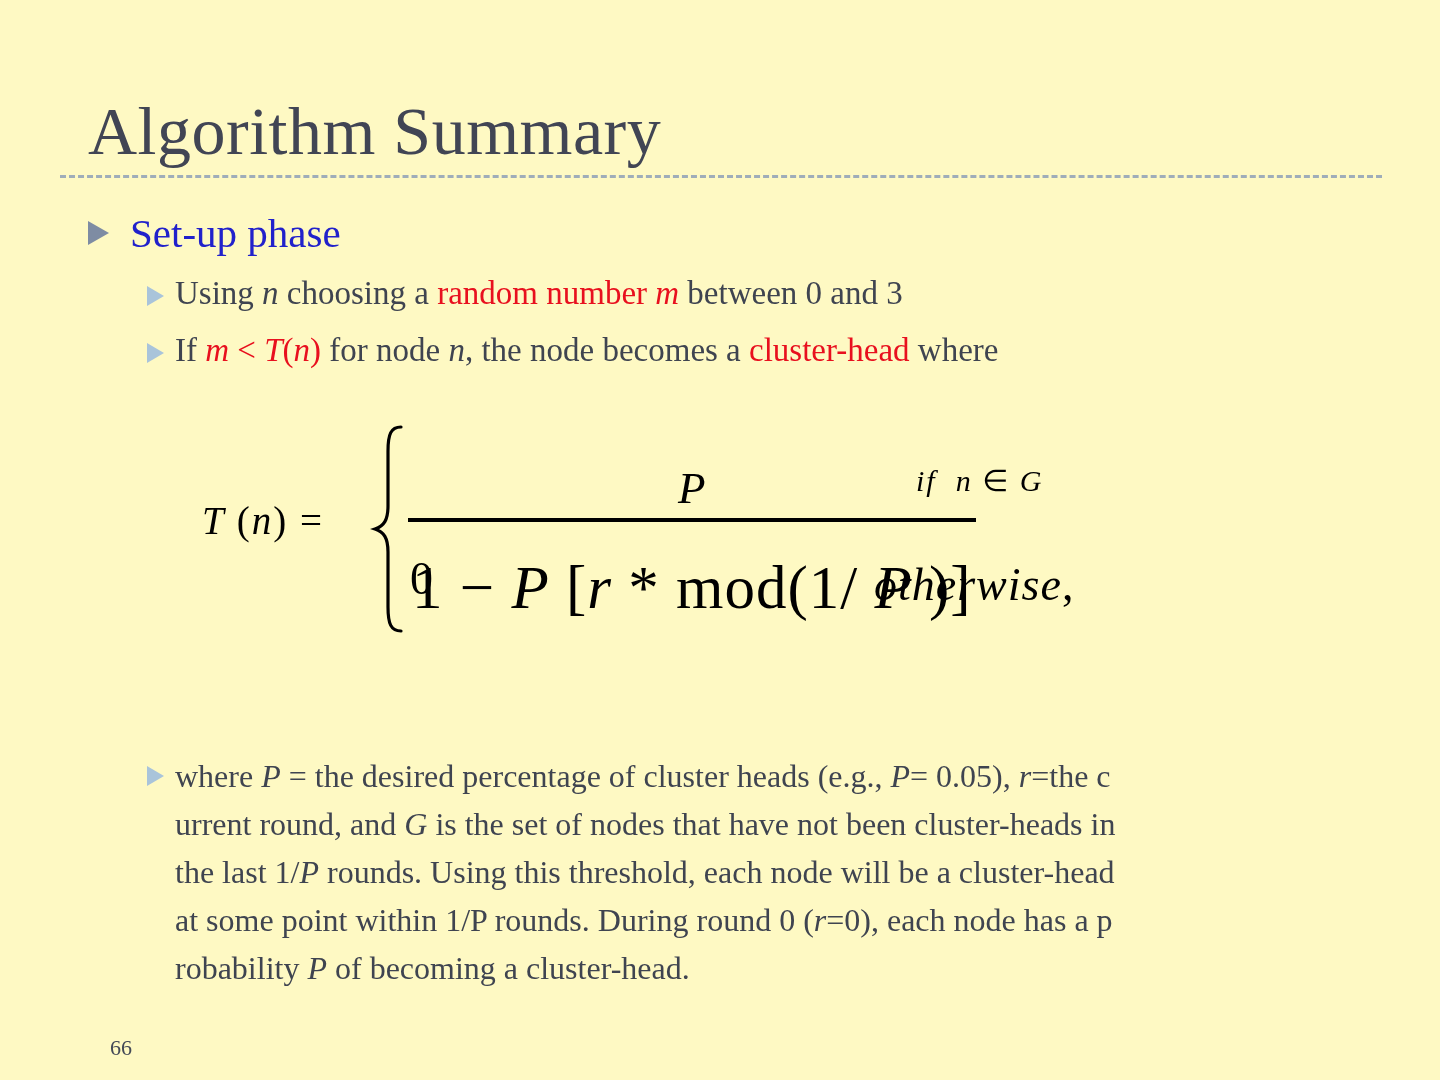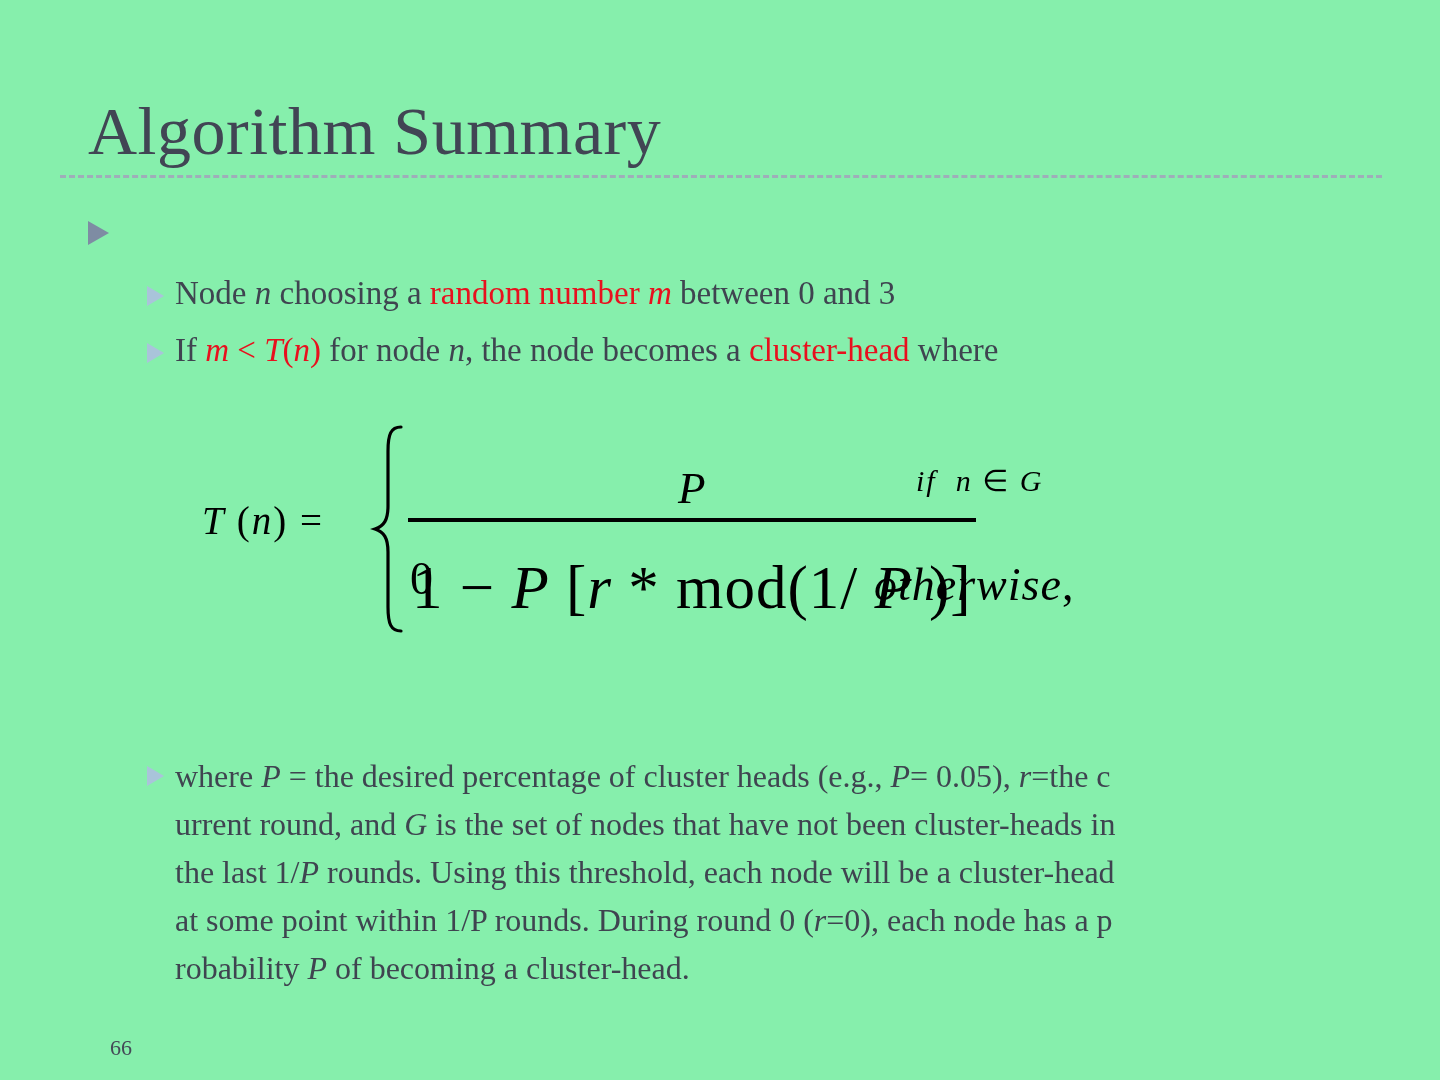--- a/index.html
+++ b/index.html
@@ -1,20 +1,20 @@
 <!DOCTYPE html>
 <html><head>
 <meta charset="utf-8">
 <style>
   html, body { margin: 0; padding: 0; background: #e8e8e8; }
   .slide {
     position: relative;
     width: 1440px;
     height: 1080px;
-    background: #86efac;
+    background: #fef9c3;
     overflow: hidden;
     font-family: "Liberation Serif", serif;
     color: #3f4450;
   }
   .title {
     position: absolute;
     left: 88px;
     top: 92px;
     margin: 0;
     font-size: 68px;
@@ -145,23 +145,24 @@
 </head>
 <body>
 
 <div class="slide">
 
   <h1 class="title">Algorithm Summary</h1>
 
   <div class="divider"></div>
 
   <div class="tri tri-l1"></div>
+  <div class="heading-l1">Set-up phase</div>
 
   <div class="tri tri-l2" style="left:147px; top:286px;"></div>
-  <div class="bullet-text" style="top:272px;"><span>Node </span><span style="font-style: italic;">n</span><span> choosing a </span><span style="color: rgb(232, 16, 30);">random number </span><span style="font-style: italic; color: rgb(232, 16, 30);">m</span><span> between 0 and 3</span></div>
+  <div class="bullet-text" style="top:272px;"><span>Using </span><span style="font-style: italic;">n</span><span> choosing a </span><span style="color: rgb(232, 16, 30);">random number </span><span style="font-style: italic; color: rgb(232, 16, 30);">m</span><span> between 0 and 3</span></div>
 
   <div class="tri tri-l2" style="left:147px; top:343px;"></div>
   <div class="bullet-text" style="top:329px;"><span>If </span><span style="font-style: italic; color: rgb(232, 16, 30);">m</span><span style="color: rgb(232, 16, 30);"> &lt; </span><span style="font-style: italic; color: rgb(232, 16, 30);">T</span><span style="color: rgb(232, 16, 30);">(</span><span style="font-style: italic; color: rgb(232, 16, 30);">n</span><span style="color: rgb(232, 16, 30);">)</span><span> for node </span><span style="font-style: italic;">n</span><span>, the node becomes a </span><span style="color: rgb(232, 16, 30);">cluster-head</span><span> where</span></div>
 
   <div class="formula">
     <span class="f-lhs"><span style="font-style: italic;">T </span><span>(</span><span style="font-style: italic;">n</span><span>) =</span></span>
     <svg class="f-brace" width="36" height="212" viewBox="0 0 36 212">
       <path d="M 31 4 C 21 4 18 11 18 28 L 18 83 C 18 97 14 103 5 106 C 14 109 18 115 18 129 L 18 184 C 18 201 21 208 31 208" fill="none" stroke="#000000" stroke-width="3.2" stroke-linecap="round"></path>
     </svg>
     <div class="f-frac">

